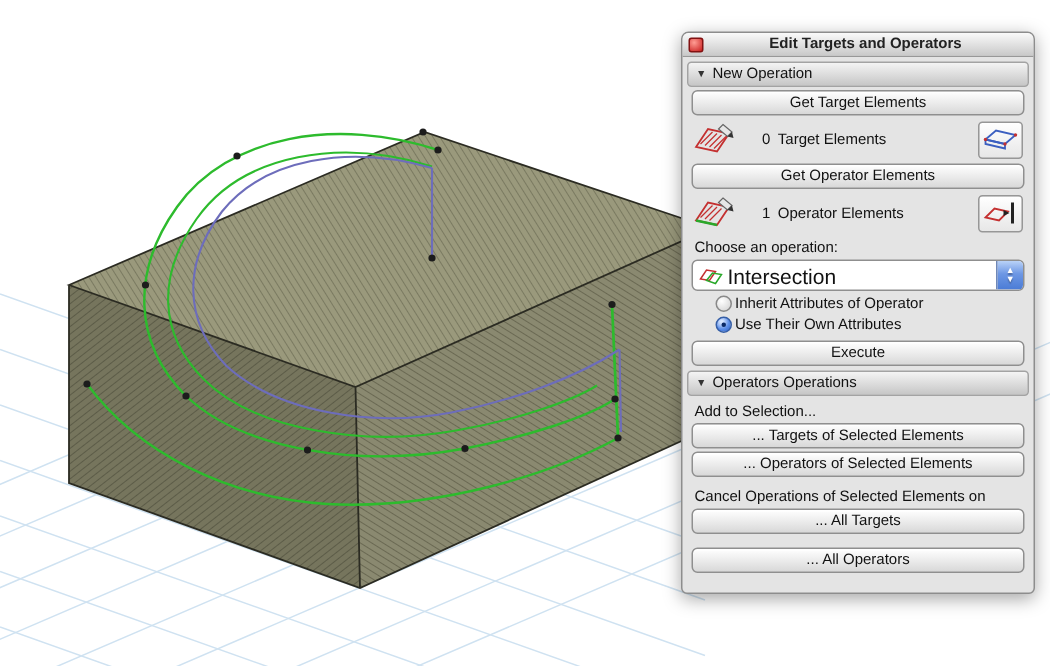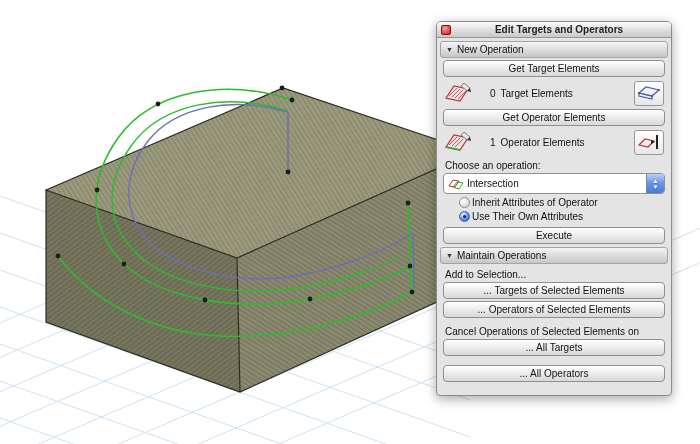--- a/index.html
+++ b/index.html
@@ -4,21 +4,21 @@
 <style>
   html,body{margin:0;padding:0;}
   body{
     width:700px;height:444px;position:relative;overflow:hidden;
     background:#ffffff;
     font-family:"Liberation Sans",sans-serif;color:#111;
   }
 
   
   .palette{
-    position:absolute;left:436px;top:21px;width:236px;
+    position:absolute;left:454px;top:21px;width:236px;
     background:#e4e4e4;border:1px solid #8d8d8d;border-radius:5px 5px 4px 4px;
     box-shadow:0 3px 12px rgba(0,0,0,.35);
     font-size:10px;padding-bottom:6px;box-sizing:border-box;
   }
   .titlebar{
     height:15px;display:flex;align-items:center;padding:0 4px;
     background:linear-gradient(#fafafa,#c9c9c9);
     border-bottom:1px solid #989898;border-radius:4px 4px 0 0;
   }
   .titlebar .title{flex:1;text-align:center;font-weight:bold;font-size:10px;color:#222;}
@@ -47,21 +47,21 @@
     margin-left:auto;width:30px;height:25px;border:1px solid #979797;border-radius:3px;
     background:linear-gradient(#ffffff,#e7e7e7);display:flex;align-items:center;
     justify-content:center;padding:0;box-sizing:border-box;
   }
   .label{margin:5px 8px 2px;font-size:10px;}
   .combo{
     display:flex;align-items:center;margin:2px 6px;height:19px;
     border:1px solid #8f8f8f;border-radius:4px;background:#fff;overflow:hidden;
   }
   .combo-icon{margin:0 3px 0 4px;flex:0 0 auto;}
-  .combo-text{flex:1;font-size:10px;}
+  .combo-text{flex:1;font-size:14px;}
   .combo-stepper{
     width:17px;align-self:stretch;border-left:1px solid #6f88b8;
     background:linear-gradient(#b9d2f8,#6d97e4 45%,#4b7cd6);
     display:flex;flex-direction:column;align-items:center;justify-content:center;
     color:#fff;font-size:6px;line-height:6px;text-shadow:0 1px 1px rgba(0,0,0,.3);
   }
   .radio-row{display:flex;align-items:center;gap:2px;margin:3px 8px 3px 22px;}
   .radio{width:11px;height:11px;border-radius:50%;box-sizing:border-box;flex:0 0 auto;position:relative;}
   .radio.off{background:radial-gradient(circle at 35% 30%,#ffffff,#cfcfcf);border:1px solid #898989;}
   .radio.on{background:radial-gradient(circle at 35% 28%,#d6e5ff 10%,#5d8fe8 55%,#2e61c6);border:1px solid #355ea6;}
@@ -222,21 +222,21 @@
   </div>
   <div class="radio-row">
     <span class="radio on"></span>
     <span>Use Their Own Attributes</span>
   </div>
 
   <button class="btn" style="margin-top:5px;">Execute</button>
 
   <div class="hdr">
     <span class="disclosure">▼</span>
-    <span>Maintain Operations</span>
+    <span>Operators Operations</span>
   </div>
 
   <div class="label">Add to Selection...</div>
   <button class="btn">... Targets of Selected Elements</button>
   <button class="btn">... Operators of Selected Elements</button>
 
   <div class="label" style="margin-top:8px;">Cancel Operations of Selected Elements on</div>
   <button class="btn">... All Targets</button>
   <div class="gap"></div>
   <button class="btn">... All Operators</button>

